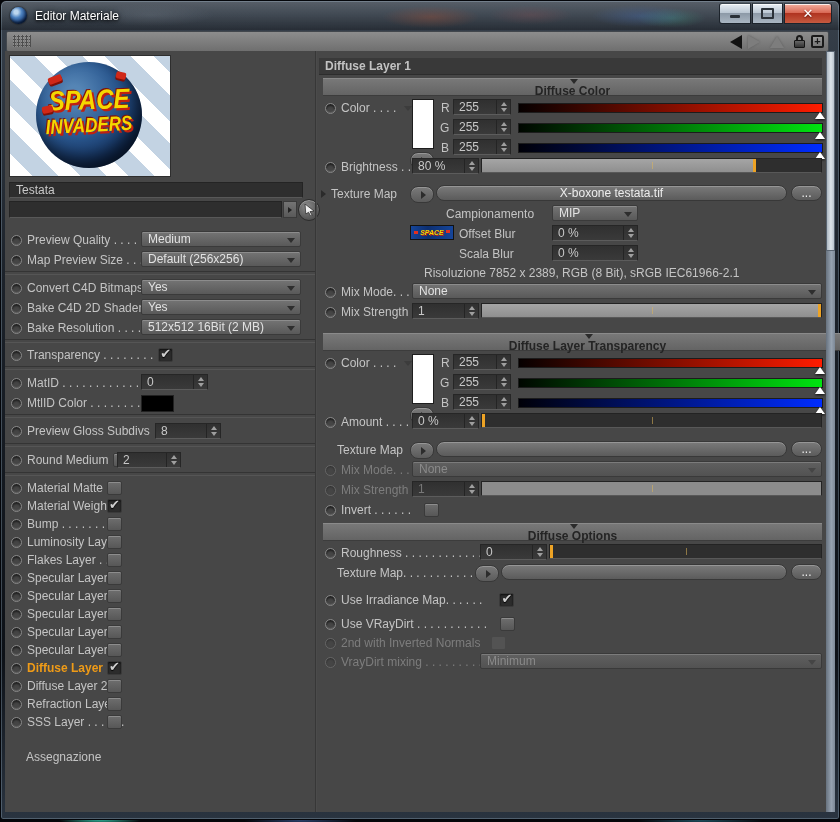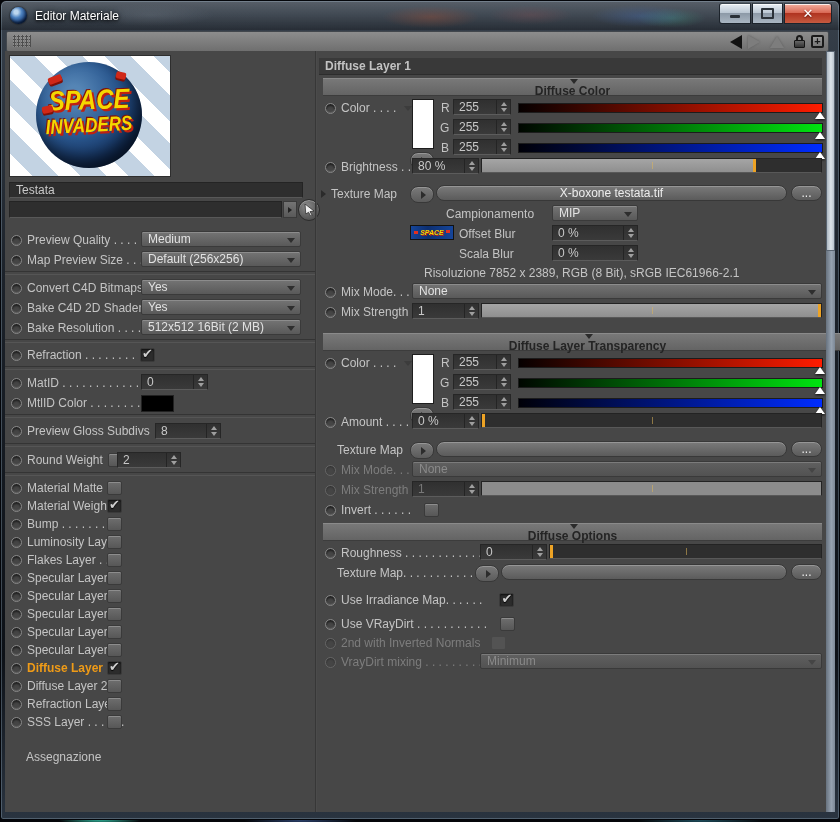--- a/index.html
+++ b/index.html
@@ -269,21 +269,21 @@
               <span class="val">512x512  16Bit  (2 MB)</span>
               <span class="ca"></span>
             </div>
         </div>
 
         <div class="sep"></div>
 
         <div style="position:relative;height:19px;">
           <div class="rowflex" style="position:absolute;left:6px;top:3px;">
             <span class="dot"></span>
-            <span class="lbl">Refraction . . . . . . . .</span>
+            <span class="lbl">Transparency . . . . . . . .</span>
             <span class="check on">
                 <span class="mk">✔</span>
               </span>
           </div>
         </div>
 
         <div class="sep"></div>
 
         <div style="position:relative;height:20px;">
           <div class="rowflex" style="position:absolute;left:6px;top:4px;">
@@ -323,21 +323,21 @@
                 <i class="d"></i>
               </span>
           </div>
         </div>
 
         <div class="sep"></div>
 
         <div style="position:relative;height:21px;">
           <div class="rowflex" style="position:absolute;left:6px;top:4px;">
             <span class="dot"></span>
-            <span class="lbl">Round Weight</span>
+            <span class="lbl">Round Medium</span>
             <span class="check"></span>
           </div>
           <div class="spin" style="position:absolute;left:112px;top:3px;width:64px;">
             <span class="val">2</span>
             <span class="arr">
                 <i class="u"></i>
                 <i class="d"></i>
               </span>
           </div>
         </div>

